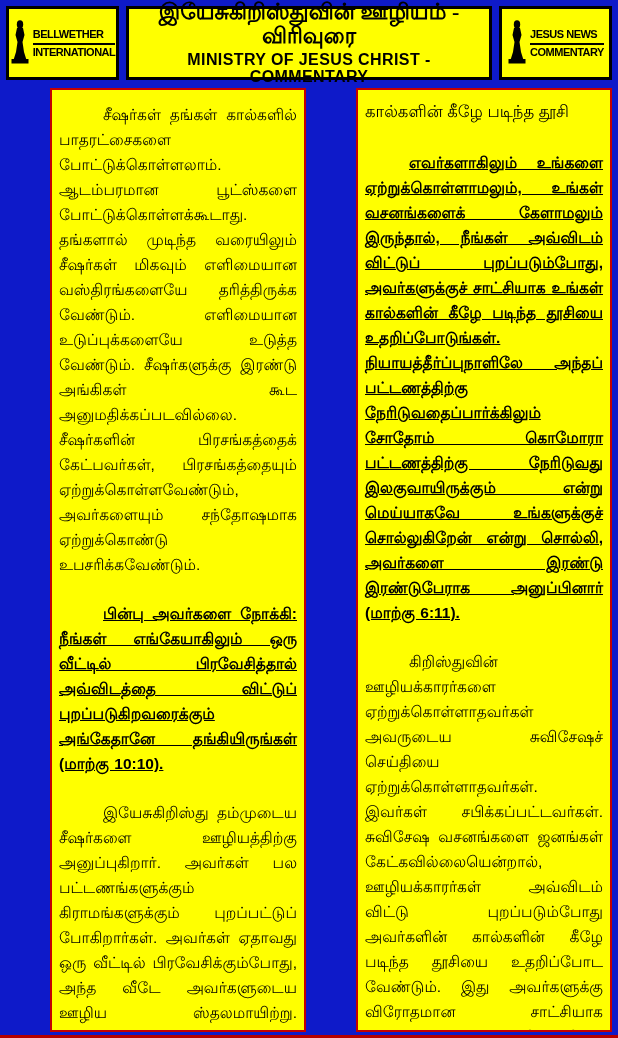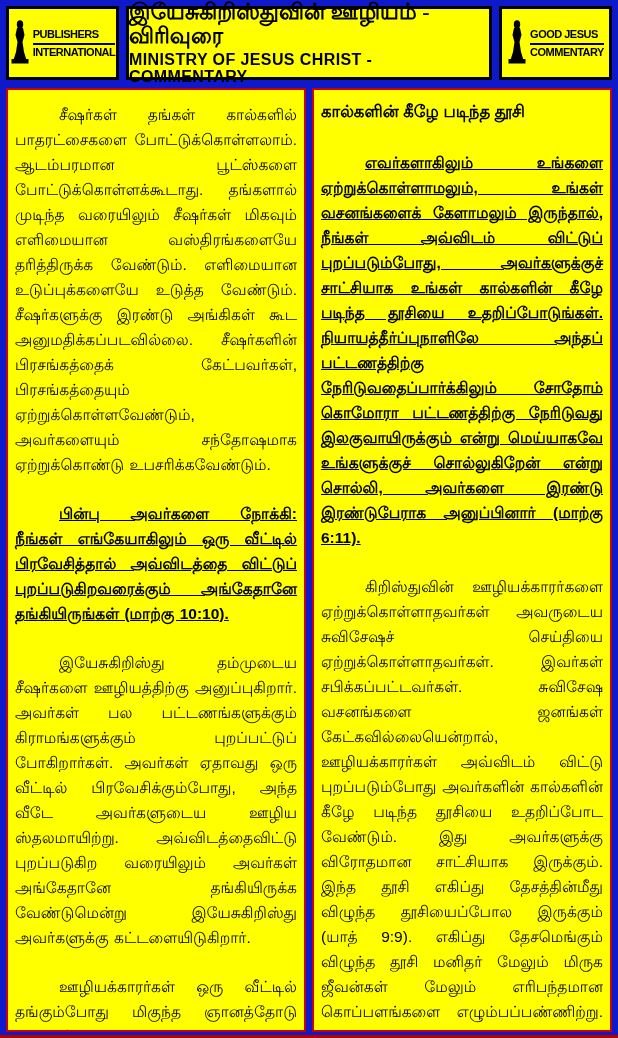--- a/index.html
+++ b/index.html
@@ -45,21 +45,21 @@
   }
   .logo-line1 { border-bottom: 2px solid #000; padding-bottom: 1px; }
   .title-box {
     flex: 1;
     background: #ffff00;
     border: 3px solid #000;
     display: flex;
     flex-direction: column;
     align-items: center;
     justify-content: center;
-    text-align: left;
+    text-align: center;
     gap: 2px;
   }
   .title-tamil {
     font-family: "Liberation Serif", serif;
     font-weight: bold;
     font-size: 22px;
     line-height: 1.1;
   }
   .title-english {
     font-family: "Liberation Sans", sans-serif;
@@ -73,33 +73,34 @@
     display: flex;
     gap: 6px;
     height: 944px;
   }
   .column {
     flex: 1;
     background: #ffff00;
     border: 2px solid #c40000;
     padding: 12px 7px 8px 7px;
     overflow: hidden;
+    margin-left: 44px;
   }
   .column p {
     text-align: justify;
     font-size: 15.5px;
     line-height: 25px;
     margin-bottom: 24px;
     text-indent: 44px;
     word-spacing: 1px;
   }
   .column p.quote { font-weight: bold; text-decoration: underline; }
   .col-heading {
     font-size: 16.5px;
-    font-weight: bold;
+    font-weight: normal;
     line-height: 1.2;
     margin: 0 0 28px 0;
   }
   .col-heading.mid { margin-top: 32px; }
 </style>
 </head>
 <body>
 
 <div class="page">
 
@@ -108,41 +109,41 @@
     <div class="logo-box">
       <span class="logo-icon">
         <svg width="20" height="46" viewBox="0 0 20 46" fill="#000">
           <ellipse cx="10" cy="4.5" rx="3.2" ry="4.2"></ellipse>
           <path d="M7 8 L13 8 L14.5 15 L12.5 22 L14 32 L6 32 L7.5 22 L5.5 15 Z"></path>
           <path d="M3.5 40 L6 32 L14 32 L16.5 40 Z"></path>
           <rect x="1.5" y="39" width="17" height="4.5"></rect>
         </svg>
       </span>
       <span class="logo-text">
-        <span class="logo-line1" style="display:block">PUBLISHERS</span>
+        <span class="logo-line1" style="display:block">BELLWETHER</span>
         <span style="display:block">INTERNATIONAL</span>
       </span>
     </div>
 
     <div class="title-box">
       <div class="title-tamil">இயேசுகிறிஸ்துவின் ஊழியம் - விரிவுரை</div>
       <div class="title-english">MINISTRY OF JESUS CHRIST - COMMENTARY</div>
     </div>
 
     <div class="logo-box">
       <span class="logo-icon">
         <svg width="20" height="46" viewBox="0 0 20 46" fill="#000">
           <ellipse cx="10" cy="4.5" rx="3.2" ry="4.2"></ellipse>
           <path d="M7 8 L13 8 L14.5 15 L12.5 22 L14 32 L6 32 L7.5 22 L5.5 15 Z"></path>
           <path d="M3.5 40 L6 32 L14 32 L16.5 40 Z"></path>
           <rect x="1.5" y="39" width="17" height="4.5"></rect>
         </svg>
       </span>
       <span class="logo-text">
-        <span class="logo-line1" style="display:block">GOOD JESUS</span>
+        <span class="logo-line1" style="display:block">JESUS NEWS</span>
         <span style="display:block">COMMENTARY</span>
       </span>
     </div>
 
   </div>
 
   <div class="columns">
 
     <div class="column">
       <p>சீஷர்கள் தங்கள் கால்களில் பாதரட்சைகளை போட்டுக்கொள்ளலாம். ஆடம்பரமான பூட்ஸ்களை போட்டுக்கொள்ளக்கூடாது. தங்களால் முடிந்த வரையிலும் சீஷர்கள் மிகவும் எளிமையான வஸ்திரங்களையே தரித்திருக்க வேண்டும். எளிமையான உடுப்புக்களையே உடுத்த வேண்டும். சீஷர்களுக்கு இரண்டு அங்கிகள் கூட அனுமதிக்கப்படவில்லை. சீஷர்களின் பிரசங்கத்தைக் கேட்பவர்கள், பிரசங்கத்தையும் ஏற்றுக்கொள்ளவேண்டும், அவர்களையும் சந்தோஷமாக ஏற்றுக்கொண்டு உபசரிக்கவேண்டும்.</p>

